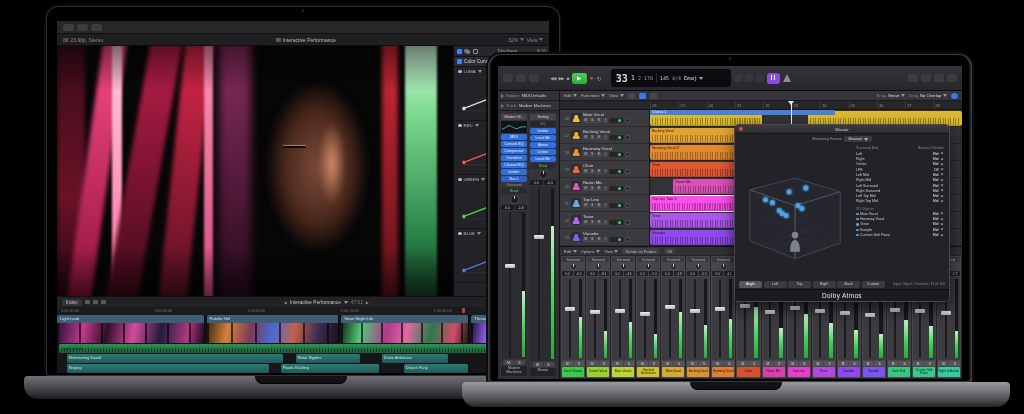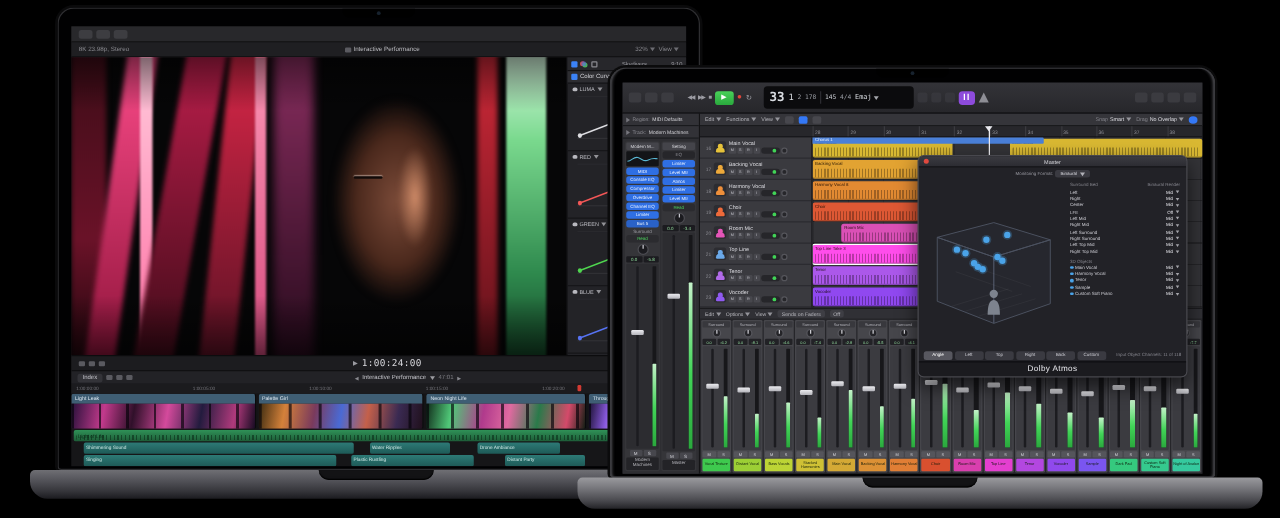--- a/index.html
+++ b/index.html
@@ -311,30 +311,20 @@
                 <line x1="4" y1="3" x2="84" y2="3" stroke="#2e2e33" stroke-width="0.6"></line>
                 <line x1="6" y1="31" x2="82" y2="5" stroke="currentColor" stroke-width="1.1"></line>
                 <circle cx="6" cy="31" r="1.7" fill="currentColor"></circle>
                 <circle cx="82" cy="5" r="1.7" fill="currentColor"></circle>
               </svg>
             </div>
             </div>
         </div>
       </div>
 
-      <div class="fcp-trans">
-        <i class="mini-sq"></i>
-        <i class="mini-sq"></i>
-        <i class="mini-sq"></i>
-        <span class="tcwrap">
-          <span style="color:#9a9aa0;font-size:5px">▶</span>
-          <span class="tc">1:00:24:00</span>
-        </span>
-        <i class="ic-exp"></i>
-      </div>
 
       <div class="fcp-tlh">
         <span class="idx">Index</span>
         <i class="mini-sq"></i>
         <i class="mini-sq"></i>
         <i class="mini-sq"></i>
         <span class="tlh-c">
           <span style="color:#8a8a90;font-size:4px">◀</span>
           <span>Interactive Performance</span>
           <i class="chev"></i>

